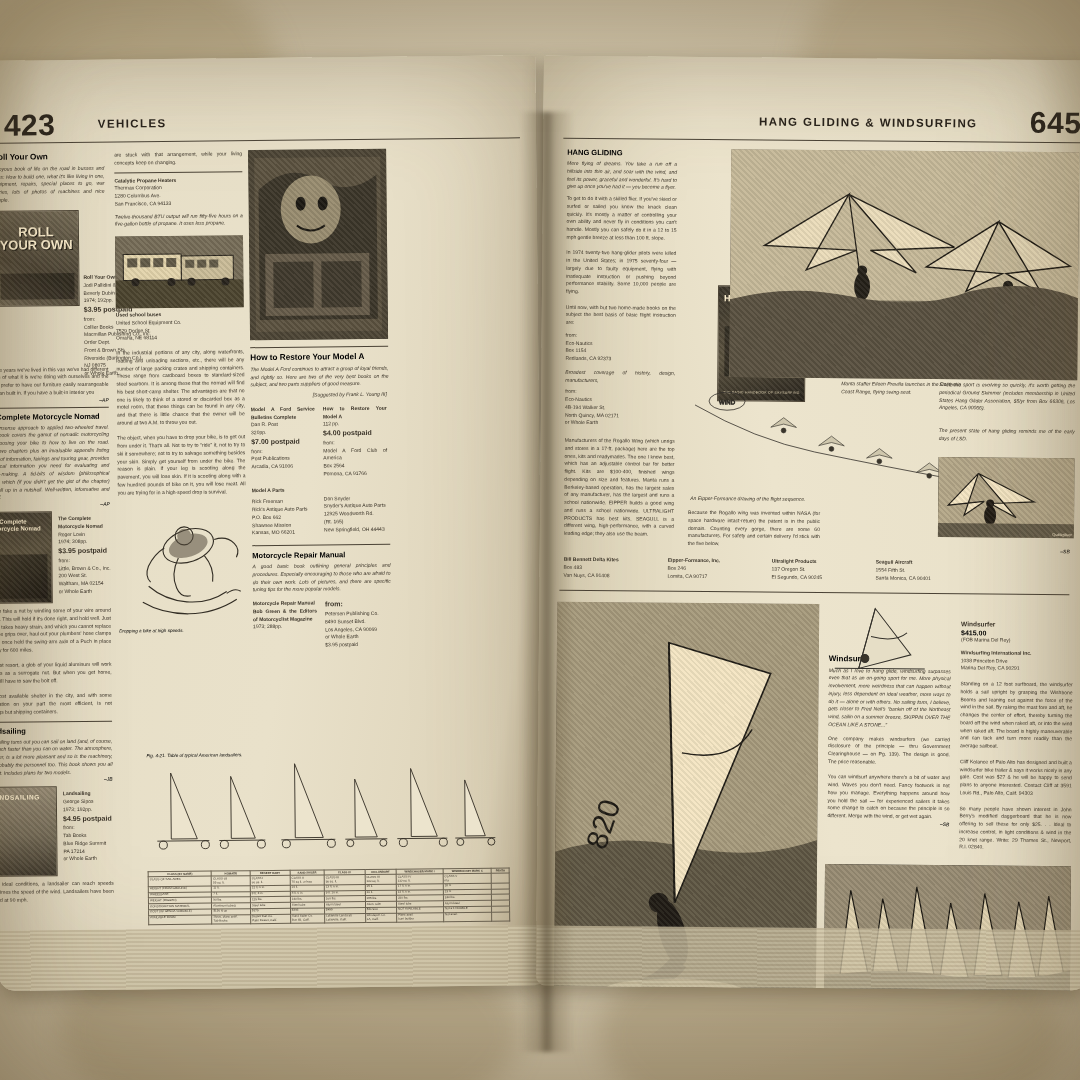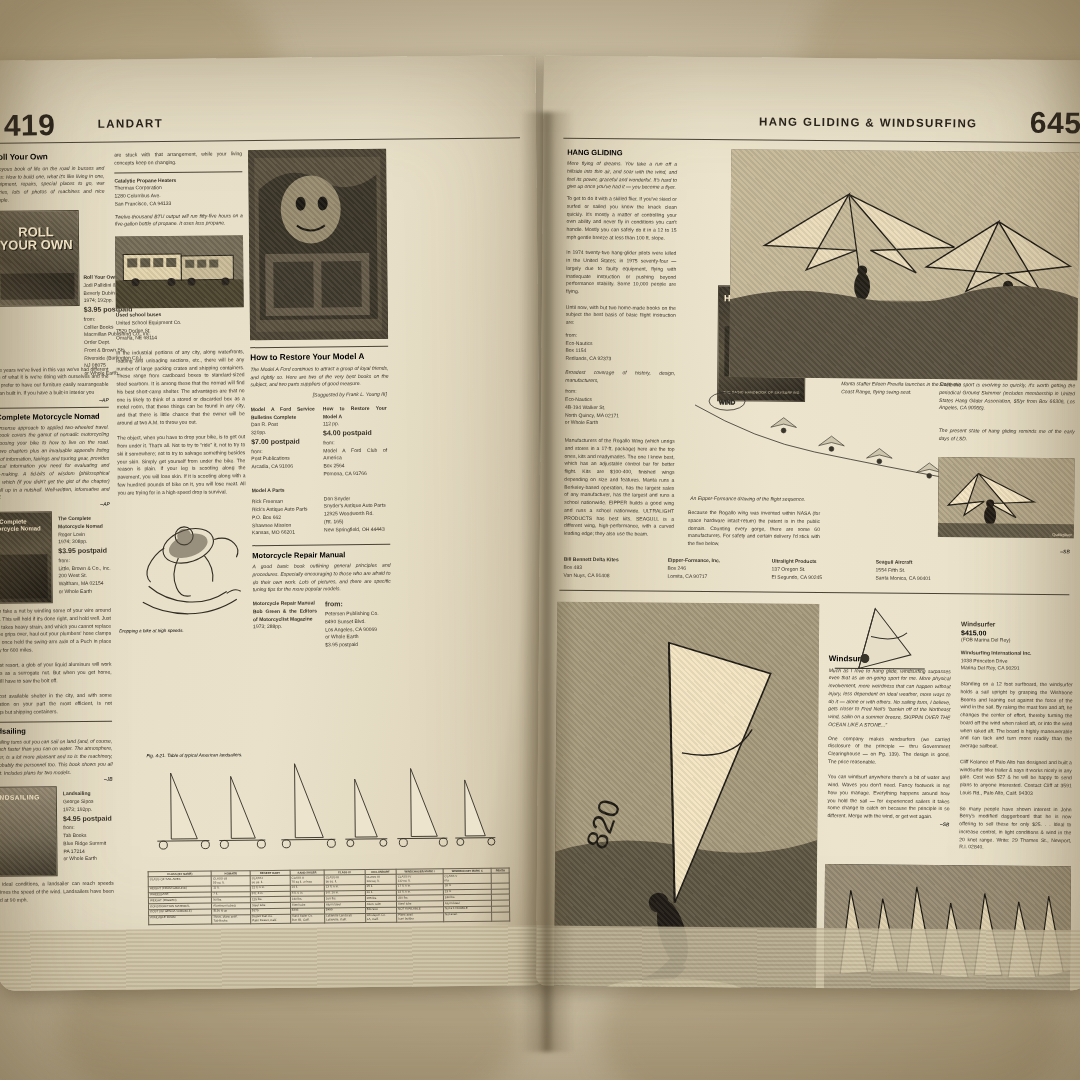--- a/index.html
+++ b/index.html
@@ -119,22 +119,22 @@
   <div class="stain" style="left:-40px;top:-40px;width:320px;height:240px;background:rgba(140,118,72,.25)"></div>
   <div class="stain" style="right:-60px;top:-60px;width:340px;height:260px;background:rgba(140,118,72,.22)"></div>
   <div class="stain" style="left:60px;bottom:-60px;width:460px;height:220px;background:rgba(120,98,58,.25)"></div>
   <div class="stain" style="right:20px;bottom:-70px;width:460px;height:230px;background:rgba(120,98,58,.25)"></div>
 
   <div class="spread">
 
     <div class="leaf leaf-left">
       <div class="vign"></div>
 
-      <div class="pg folio" style="left:14px;top:48px;">419</div>
-      <div class="pg runhead" style="left:108px;top:58px;">LANDART</div>
+      <div class="pg folio" style="left:14px;top:48px;">423</div>
+      <div class="pg runhead" style="left:108px;top:58px;">VEHICLES</div>
       <div class="rule" style="position:absolute;left:10px;top:82px;width:520px;"></div>
 
       <div class="col" style="left:-12px;top:92px;width:130px;">
         <div class="head" style="margin-left:14px;">Roll Your Own</div>
         <div class="body ital" style="margin-left:14px;width:112px;">A joyous book of life on the road in busses and vans: How to build one, what it's like living in one, equipment, repairs, special places to go, war stories, lots of photos of machines and nice people.</div>
 
         <div class="ph ph-mid" style="margin:6px 0 0 14px;width:86px;height:96px;border:1px solid #4a4235;">
           <div class="centered" style="color:#e9e2cc;font-size:13px;font-weight:700;padding:14px 4px 0;line-height:1.05;text-shadow:1px 1px 0 #201d17;">ROLL YOUR OWN</div>
           <div style="position:absolute;left:6px;bottom:6px;width:74px;height:26px;background:rgba(20,18,14,.45);"></div>
         </div>

